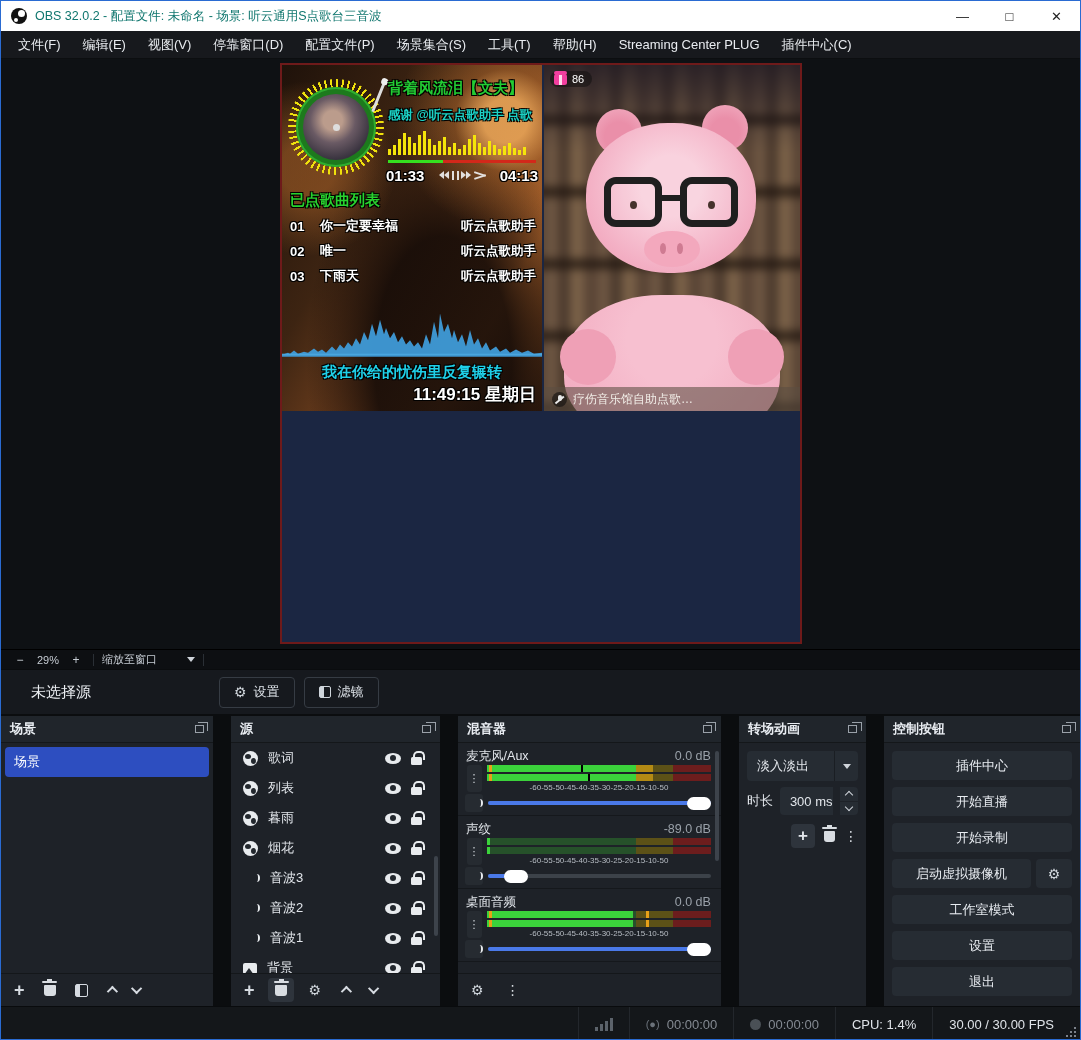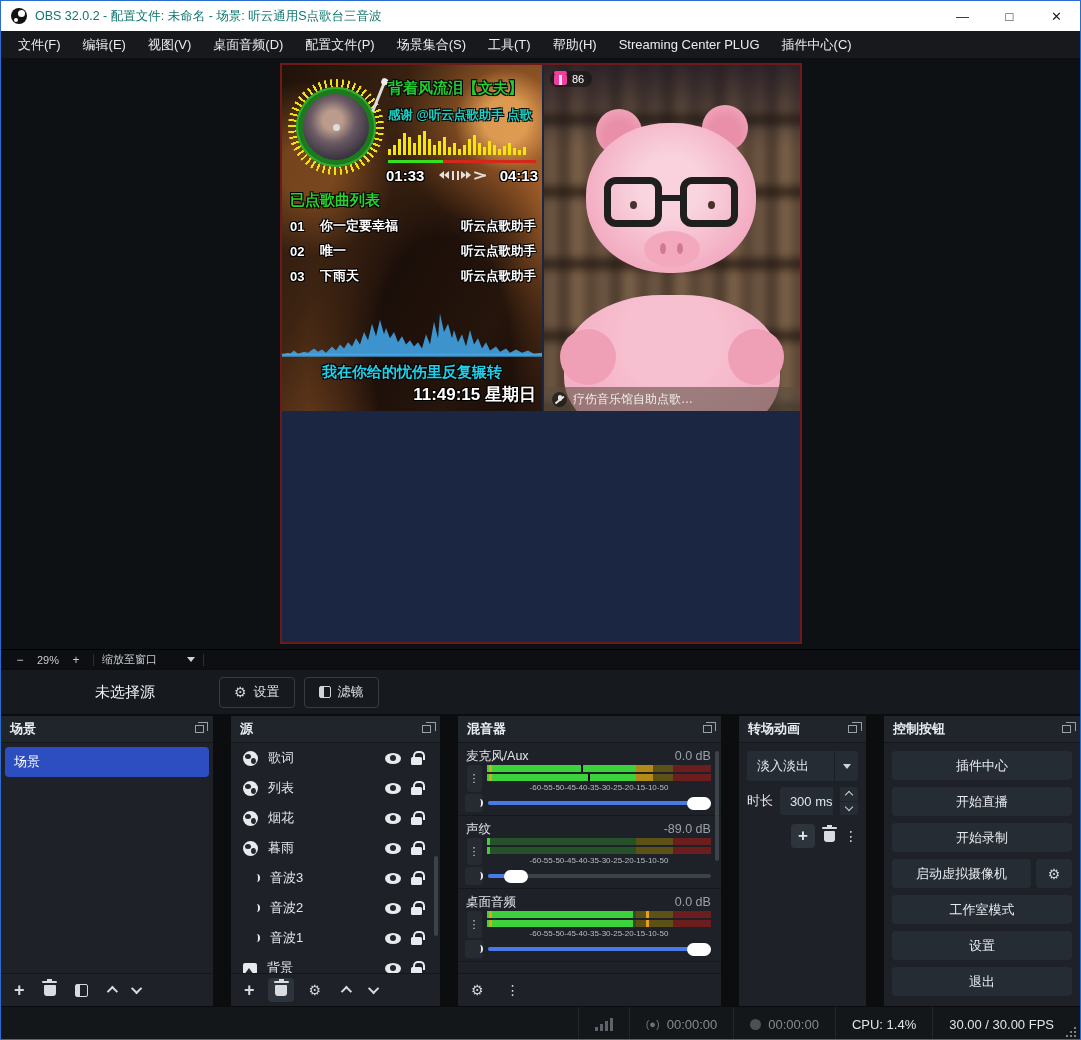--- a/index.html
+++ b/index.html
@@ -126,21 +126,21 @@
 
   
   .zoombar{height:20px;flex:none;background:#0d0f12;display:flex;align-items:center;font-size:11px;color:#c6ccd3;padding-left:10px;border-top:1px solid #000;}
   .zbtn{width:18px;text-align:center;font-size:12px;color:#c6ccd3;}
   .zlevel{width:38px;text-align:center;}
   .zsep{width:1px;height:12px;background:#2a2f35;margin:0 8px;}
   .ztri{width:0;height:0;border-left:4px solid transparent;border-right:4px solid transparent;border-top:5px solid #cfd4da;margin-left:30px;}
 
   
   .ctxbar{height:45px;flex:none;background:#16191e;display:flex;align-items:center;padding-left:30px;border-top:1px solid #0a0c0e;}
-  .ctxlabel{font-size:15px;color:#eceff3;width:188px;text-align:center;}
+  .ctxlabel{font-size:15px;color:#eceff3;width:188px;}
   .cbtn{display:flex;align-items:center;gap:7px;height:31px;padding:0 14px;border:1px solid #363c44;border-radius:4px;background:transparent;color:#dde2e8;font-size:13px;margin-right:9px;}
   .gear{font-size:14px;color:#cfd5db;font-family:"DejaVu Sans",sans-serif;}
   .filtico{width:12px;height:12px;border:1.5px solid #cfd5db;border-radius:2px;background:linear-gradient(90deg,#cfd5db 0 4px,transparent 4px);}
 
   
   .gaprow{height:2px;background:#0b0d0f;flex:none;}
   .docks{display:flex;gap:18px;background:#0b0d0f;height:290px;flex:none;}
   .dock{background:#1e2228;display:flex;flex-direction:column;overflow:hidden;position:relative;}
   .d-scenes{width:225px;} .d-sources{width:222px;} .d-mixer{width:279px;} .d-trans{width:135px;} .d-ctl{width:208px;}
   .dhead{height:27px;flex:none;display:flex;align-items:center;justify-content:space-between;padding:0 9px;font-size:13px;font-weight:bold;color:#e9edf2;background:#20252b;border-bottom:1px solid #14171a;}
@@ -245,21 +245,21 @@
       <span class="wbtn">—</span>
       <span class="wbtn">□</span>
       <span class="wbtn">✕</span>
     </div>
   </div>
 
   <div class="menubar" id="menubar">
       <span class="mi">文件(F)</span>
       <span class="mi">编辑(E)</span>
       <span class="mi">视图(V)</span>
-      <span class="mi">桌面音频(D)</span>
+      <span class="mi">停靠窗口(D)</span>
       <span class="mi">配置文件(P)</span>
       <span class="mi">场景集合(S)</span>
       <span class="mi">工具(T)</span>
       <span class="mi">帮助(H)</span>
       <span class="mi">Streaming Center PLUG</span>
       <span class="mi">插件中心(C)</span>
     </div>
 
   <div class="canvas">
     <div class="scene">
@@ -469,27 +469,27 @@
             <span class="i-lock"></span>
           </div>
           <div class="srow">
             <span class="i-globe"></span>
             <span class="sname2 nw">列表</span>
             <span class="i-eye"></span>
             <span class="i-lock"></span>
           </div>
           <div class="srow">
             <span class="i-globe"></span>
-            <span class="sname2 nw">烟花</span>
+            <span class="sname2 nw">暮雨</span>
             <span class="i-eye"></span>
             <span class="i-lock"></span>
           </div>
           <div class="srow">
             <span class="i-globe"></span>
-            <span class="sname2 nw">暮雨</span>
+            <span class="sname2 nw">烟花</span>
             <span class="i-eye"></span>
             <span class="i-lock"></span>
           </div>
           <div class="srow">
             <span class="spkwrap"><span class="i-spk"></span></span>
             <span class="sname2 nw">音波3</span>
             <span class="i-eye"></span>
             <span class="i-lock"></span>
           </div>
           <div class="srow">

